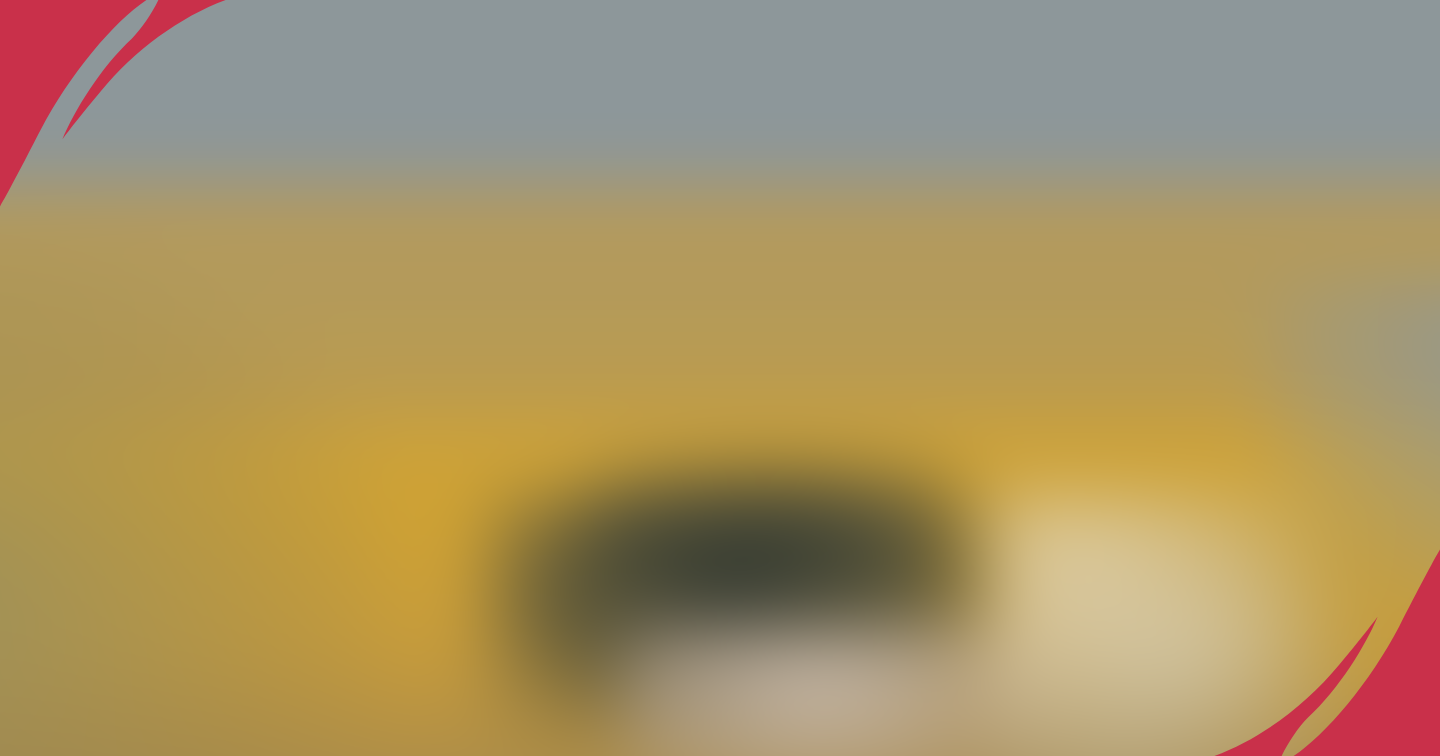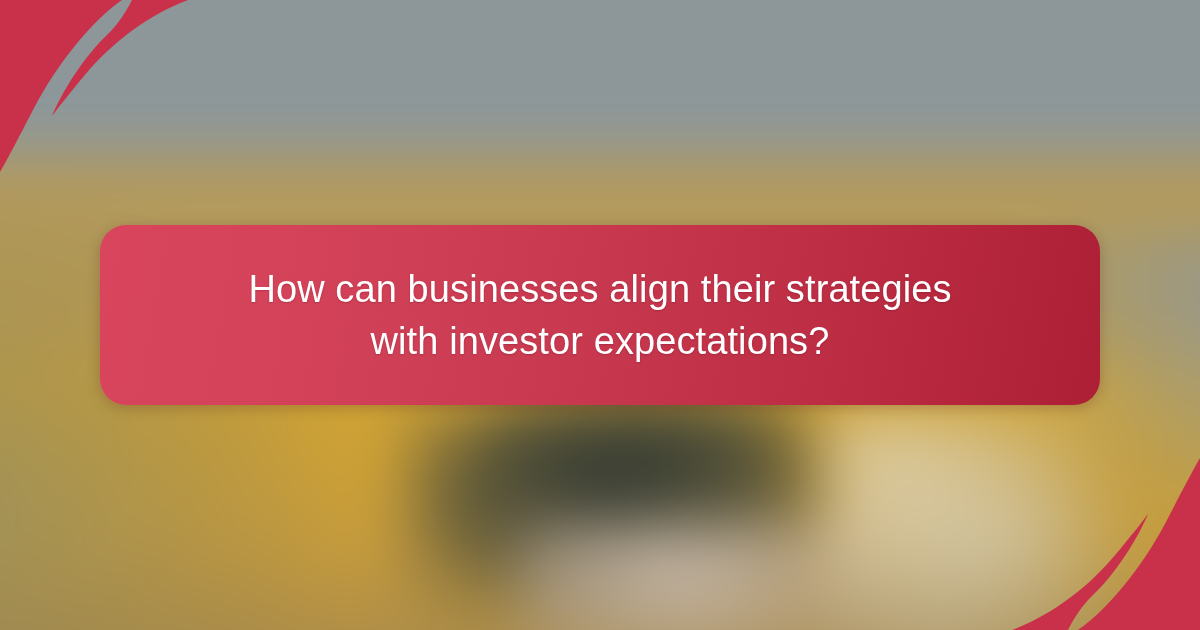--- a/index.html
+++ b/index.html
@@ -146,17 +146,14 @@
     <path d="M0,0 L122,0 C95,18 58,62 34,108 C18,139 6,162 0,172 Z" fill="#c9304a"></path>
 
     <path d="M132,0 L188,0 C150,14 112,42 84,76 C68,95 58,108 52,116 C62,92 84,56 110,32 C118,24 126,12 132,0 Z" fill="#c9304a"></path>
   </svg>
 
   <svg class="swoosh br" viewBox="0 0 260 250" aria-hidden="true">
     <path d="M0,0 L122,0 C95,18 58,62 34,108 C18,139 6,162 0,172 Z" fill="#c9304a"></path>
     <path d="M132,0 L188,0 C150,14 112,42 84,76 C68,95 58,108 52,116 C62,92 84,56 110,32 C118,24 126,12 132,0 Z" fill="#c9304a"></path>
   </svg>
 
-  <div class="question-card">
-    <div class="question-text">How can businesses align their strategies with investor expectations?</div>
-  </div>
 
 </div>
 
 </body></html>

